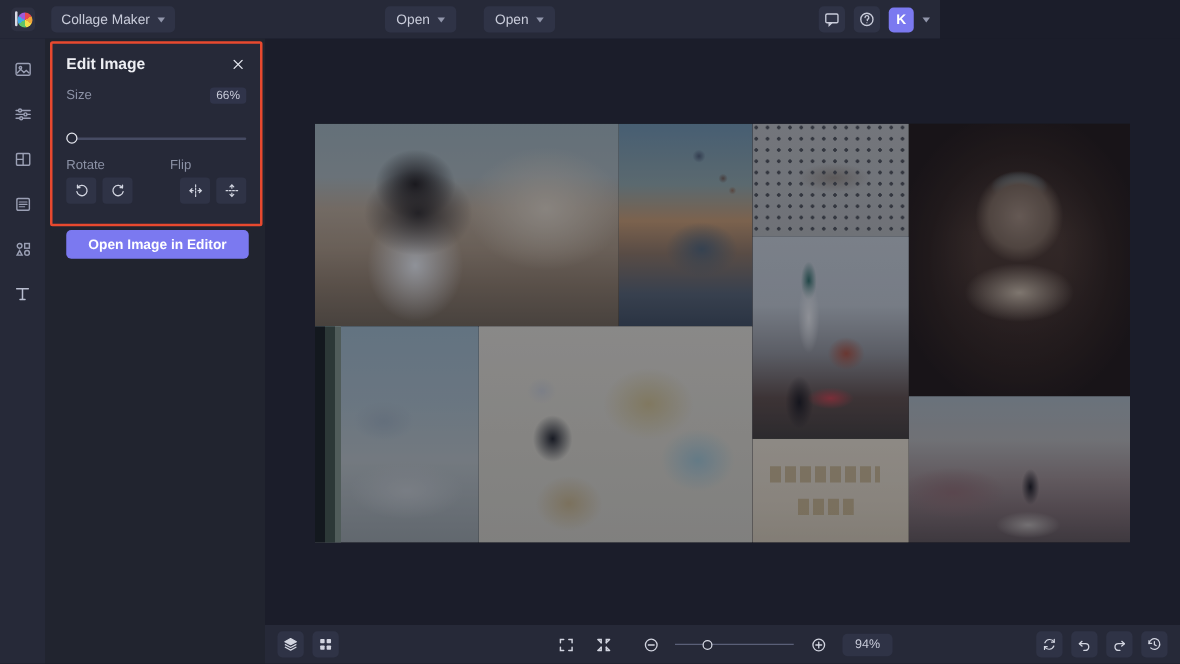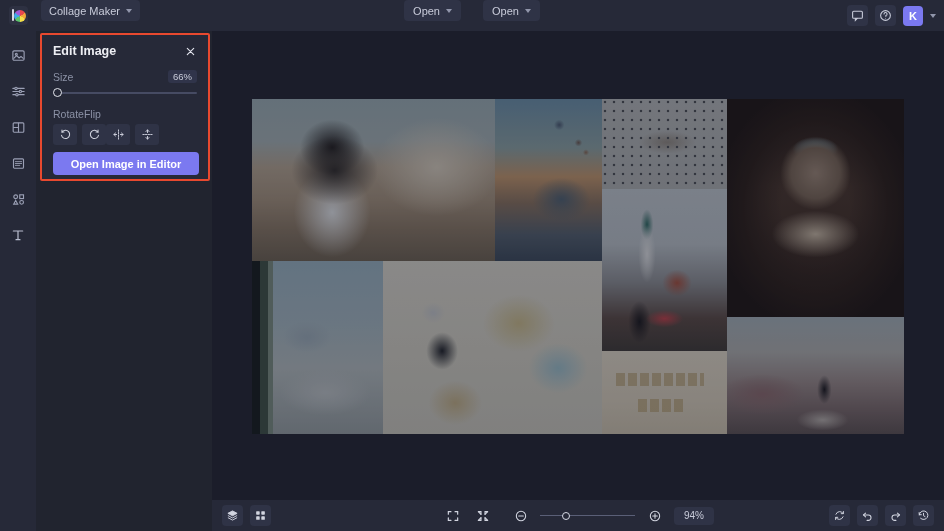--- a/index.html
+++ b/index.html
@@ -7,23 +7,23 @@
   html, body {
     width: 944px; height: 531px;
     background: #1b1d2a;
     font-family: "Liberation Sans", sans-serif;
     overflow: hidden;
   }
   #app { position: relative; width: 944px; height: 531px; background: #1b1d2a; }
 
   
   .topbar {
-    position: absolute; left: 0; top: 0; width: 944px; height: 31px;
+    position: absolute; left: 0; top: 0; width: 752px; height: 31px;
     background: #262938;
-    display: flex; 
+    display: flex; align-items: center;
   }
   .logo-wrap {
     width: 36px; height: 31px; display: flex; align-items: center; justify-content: center;
   }
   .logo {
     width: 19px; height: 19px; border-radius: 4px; background: #2e3142;
     display: flex; align-items: center; justify-content: center; position: relative;
   }
   .logo .wheel {
     width: 12px; height: 12px; border-radius: 50%;
@@ -78,42 +78,42 @@
   }
   .edit-panel {
     position: absolute; left: 4px; top: 2px; width: 170px; height: 148px;
     background: #262938; border: 2px solid #e8492f; border-radius: 2px;
     padding: 9px 11px 0 11px;
   }
   .panel-head { display: flex; justify-content: space-between; margin-bottom: 12px; }
   .panel-title { color: #edeef3; font-size: 12.5px; font-weight: bold; }
   .close-x { width: 14px; height: 14px; cursor: pointer; display:flex; align-items:center; justify-content:center; }
 
-  .row-label { display: flex; align-items: center; justify-content: space-between; margin-bottom: 3px; gap: 24px; }
+  .row-label { display: flex; justify-content: space-between; margin-bottom: 21px; gap: 24px; }
   .lbl { color: #8c92a6; font-size: 10.5px; }
   .val-chip {
     background: #30344a; border-radius: 3px; padding: 1px 5px;
     color: #c9ccda; font-size: 9.5px;
   }
   .slider { position: relative; height: 13px; margin-bottom: 9px; }
   .slider .track { position: absolute; left: 0; right: 0; top: 6px; height: 1.5px; background: #464b63; border-radius: 1px; }
   .slider .knob {
     position: absolute; left: 0px; top: 2px; width: 9px; height: 9px;
     border-radius: 50%; background: #262938; border: 1.8px solid #e5e7ee; cursor: pointer;
   }
 
-  .two-col { display: flex; }
+  .two-col { display: flex; justify-content: space-between; }
   .grp-label { color: #8c92a6; font-size: 10.5px; margin-bottom: 4px; }
   .btn-pair { display: flex; gap: 5px; }
   .sq-btn {
     width: 24px; height: 21px; border-radius: 3px; background: #2f3346;
     display: flex; align-items: center; justify-content: center; cursor: pointer;
   }
   .primary-btn {
-    margin-top: 7px; width: 146px; height: 23px; border-radius: 4px;
+    margin-top: 21px; width: 146px; height: 23px; border-radius: 4px;
     background: #7b79f0; color: #ffffff; font-size: 11px; font-weight: bold;
     display: flex; align-items: center; justify-content: center; cursor: pointer;
     border: none; font-family: "Liberation Sans", sans-serif;
   }
 
   
   .stage {
     position: absolute; left: 212px; top: 31px; width: 732px; height: 469px;
     background: #1b1d2a;
   }
@@ -263,21 +263,21 @@
         <span class="val-chip">66%</span>
       </div>
 
       <div class="slider">
         <div class="track"></div>
         <div class="knob"></div>
       </div>
 
       <div class="two-col">
         <span class="grp-label">Rotate</span>
-        <span class="grp-label" style="margin-right:61px">Flip</span>
+        <span class="grp-label" style="margin-right:44px">Flip</span>
       </div>
 
       <div class="two-col">
         <div class="btn-pair">
           <div class="sq-btn">
             <svg width="13" height="13" viewBox="0 0 24 24" fill="none" stroke="#d2d5e0" stroke-width="1.9" stroke-linecap="round">
               <path d="M5.5 7.5V3.8M5.5 7.5h3.7"></path>
               <path d="M5.6 7.9A7.6 7.6 0 1 1 4.6 13.4"></path>
             </svg>
           </div>

